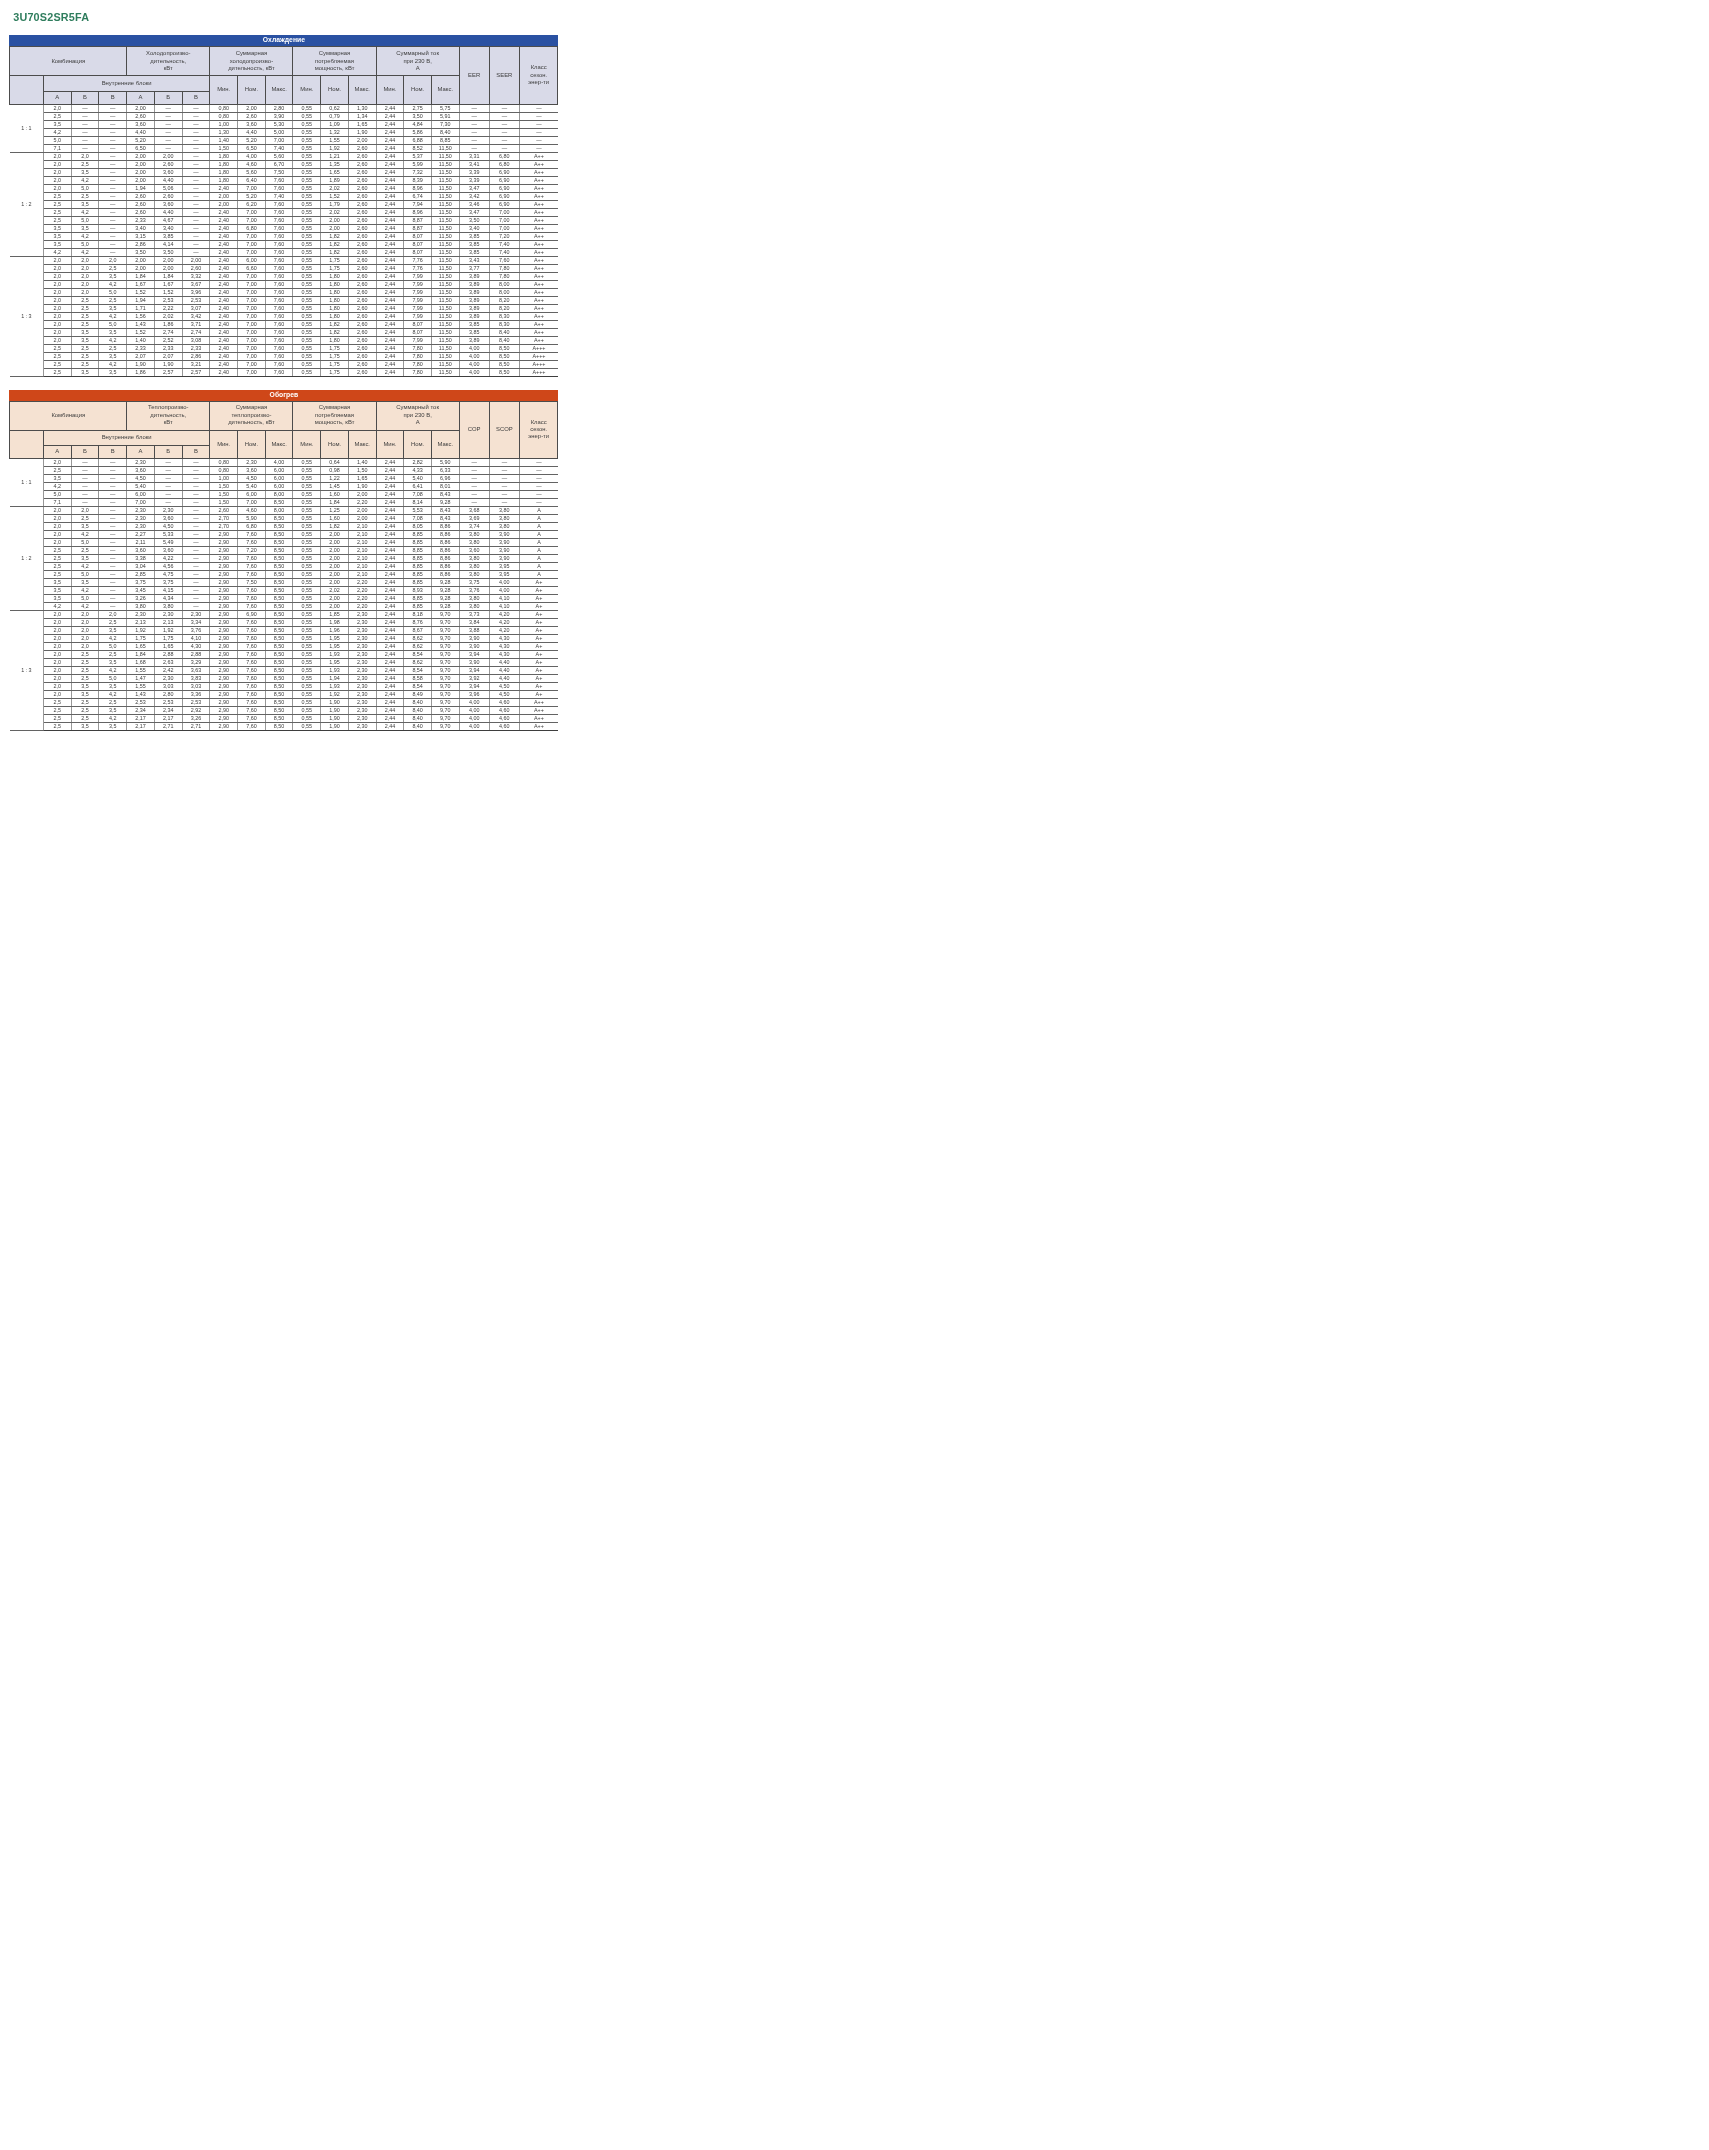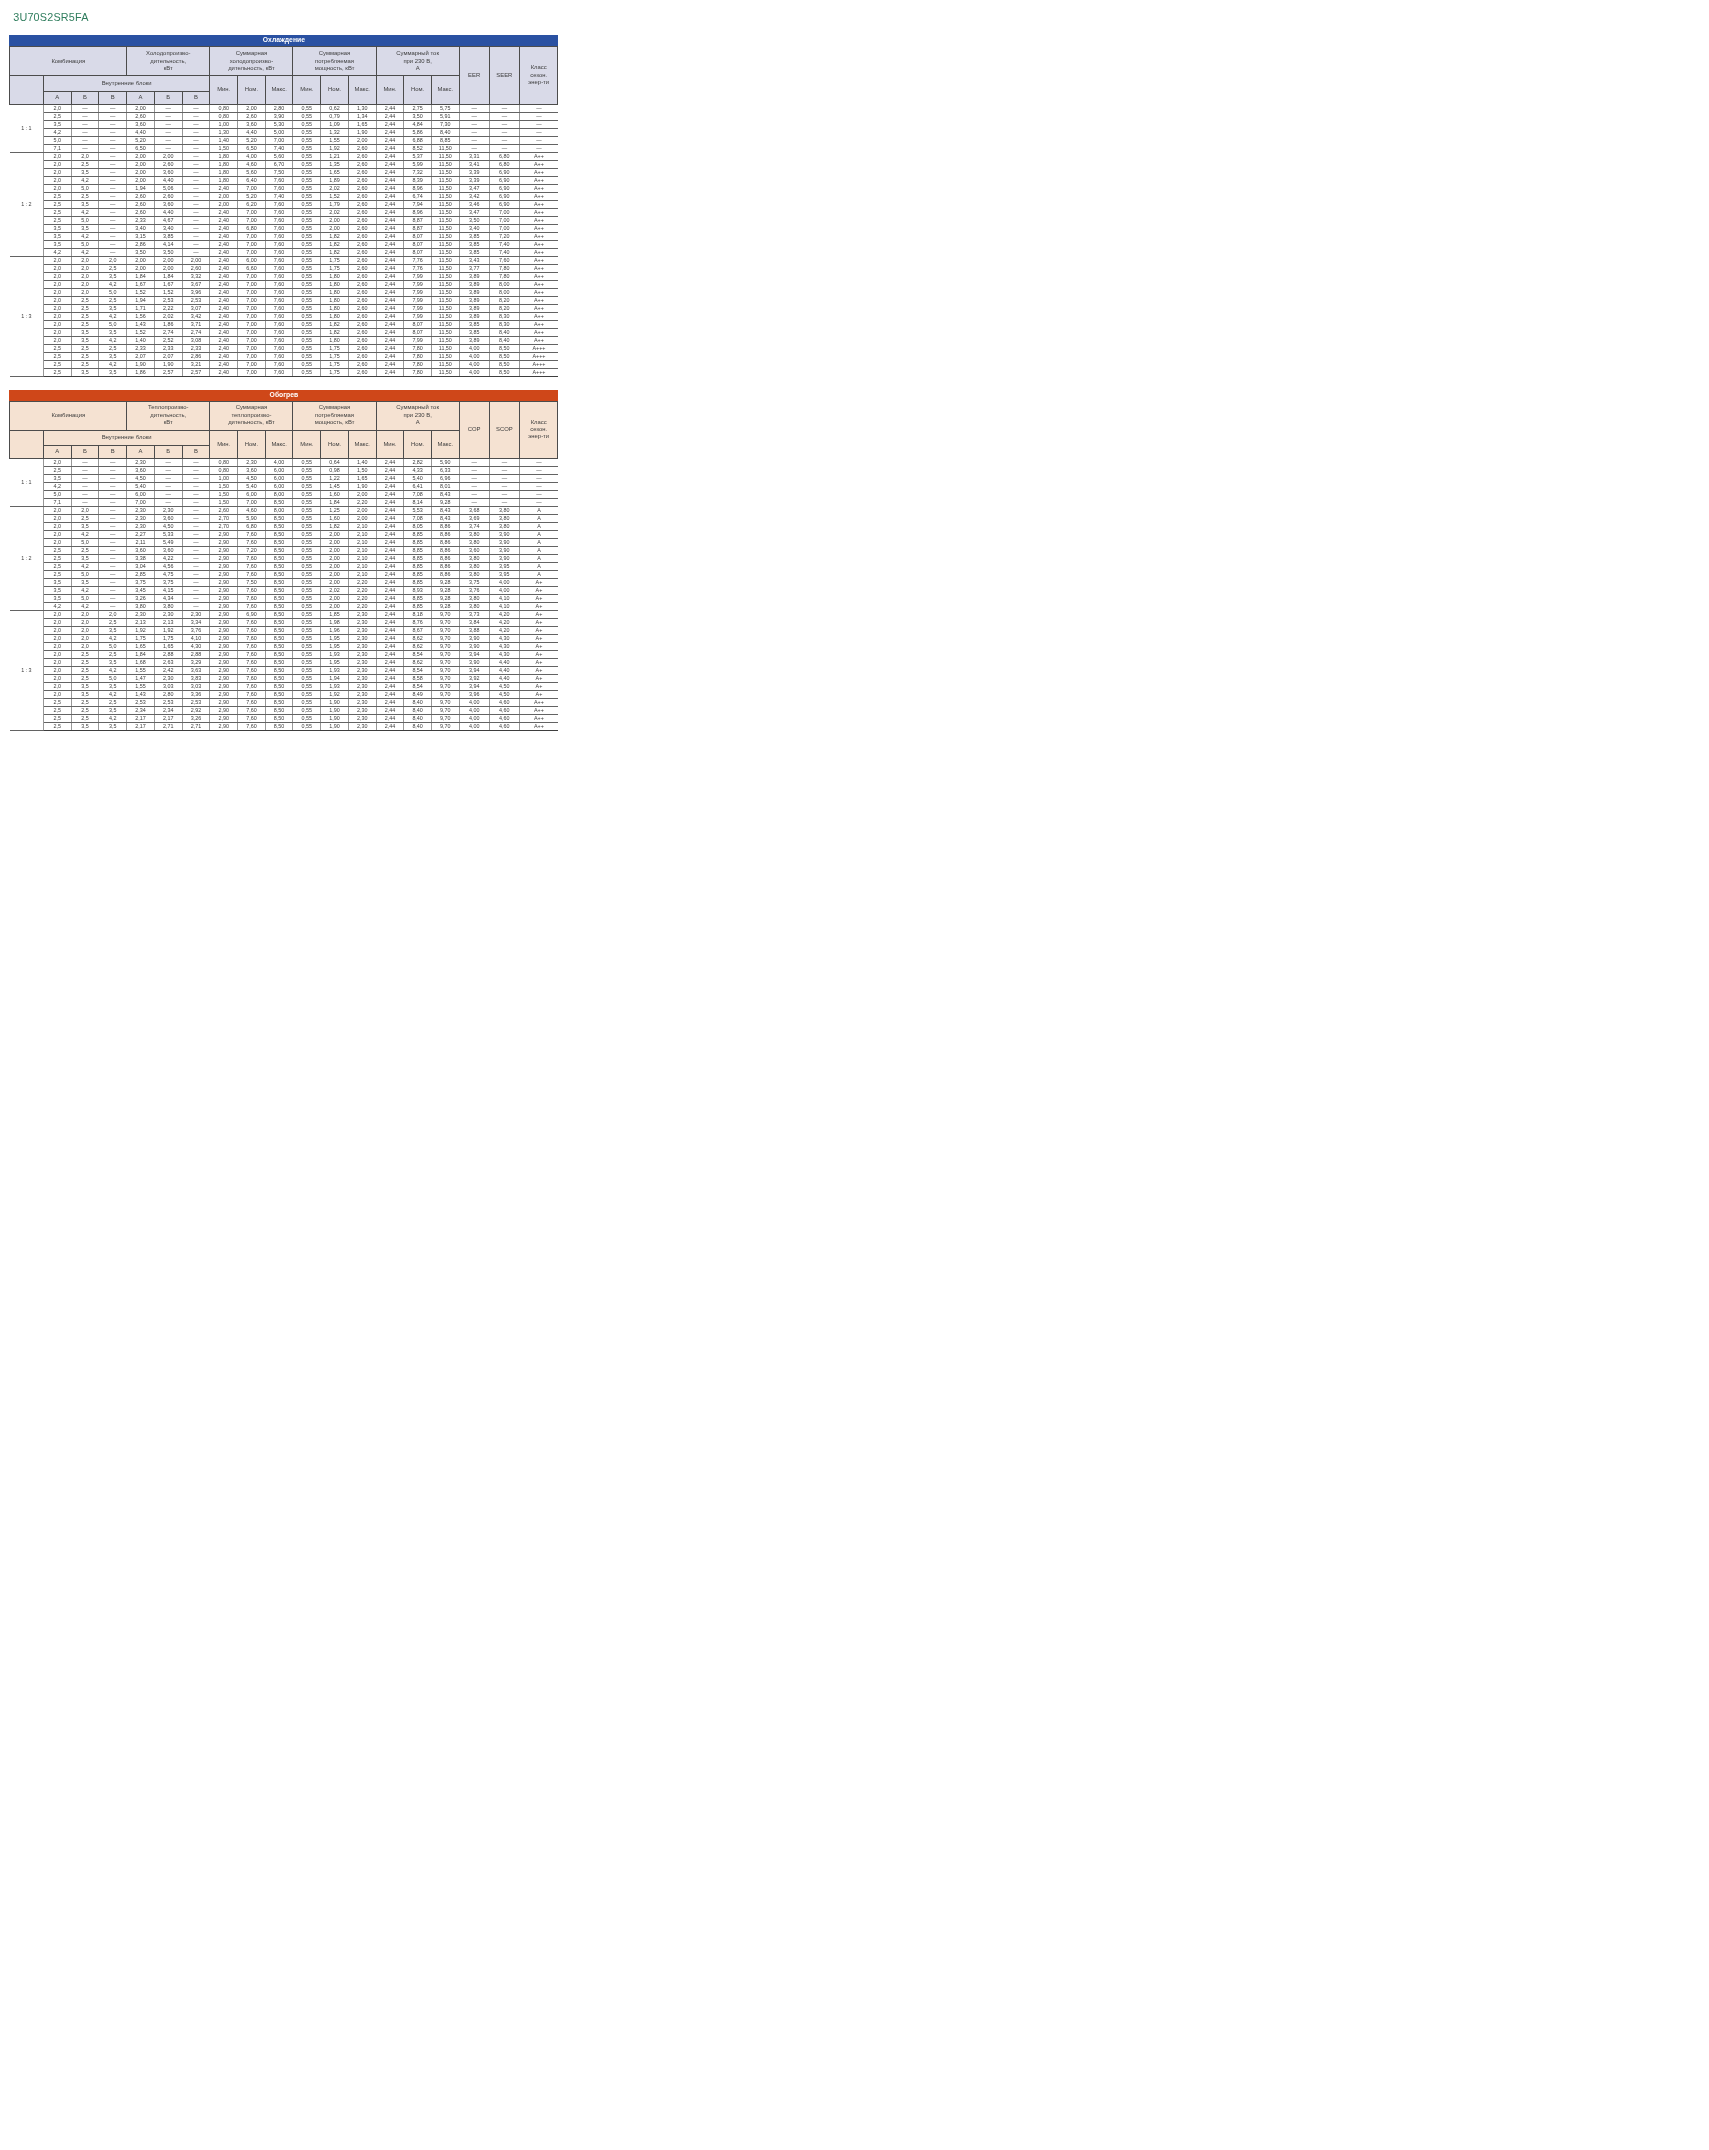--- a/index.html
+++ b/index.html
@@ -1,18 +1,18 @@
 <!DOCTYPE html>
 <html style="font-size:7.5px"><head>
 <meta charset="utf-8">
 <style>
   html,body{margin:0;padding:0;background:#fff;}
   body{font-family:"Liberation Sans","DejaVu Sans",sans-serif;color:#3d3d3d;width:570px;}
   .page{padding:9.4px 9.4px 7.5px 9.4px;}
-  .doc-title{color:#2f7d5d;font-size:10.8px;font-weight:normal;letter-spacing:0.2px;margin:1.9px 0 12.2px 3.8px;}
+  .doc-title{color:#2f7d5d;font-size:10.8px;font-weight:bold;letter-spacing:0.2px;margin:1.9px 0 12.2px 3.8px;}
   .tbl-wrap{width:549px;}
   .band{height:10.8px;line-height:10.8px;text-align:center;color:#fff;font-weight:bold;font-size:6.8px;}
   .band.cool{background:#2a51a2;}
   .band.heat{background:#cf4719;}
   table.spec{border-collapse:collapse;table-layout:fixed;width:549px;}
   table.spec th{font-weight:normal;text-align:center;vertical-align:middle;white-space:pre-line;
     border:0.5px solid #4c4c4c;padding:0.5px 0.9px;font-size:5.9px;line-height:1.25;}
   table.cool th{background:#d9dae8;}
   table.heat th{background:#f5e2d2;}
   tr.hr1 th{height:27px;}

